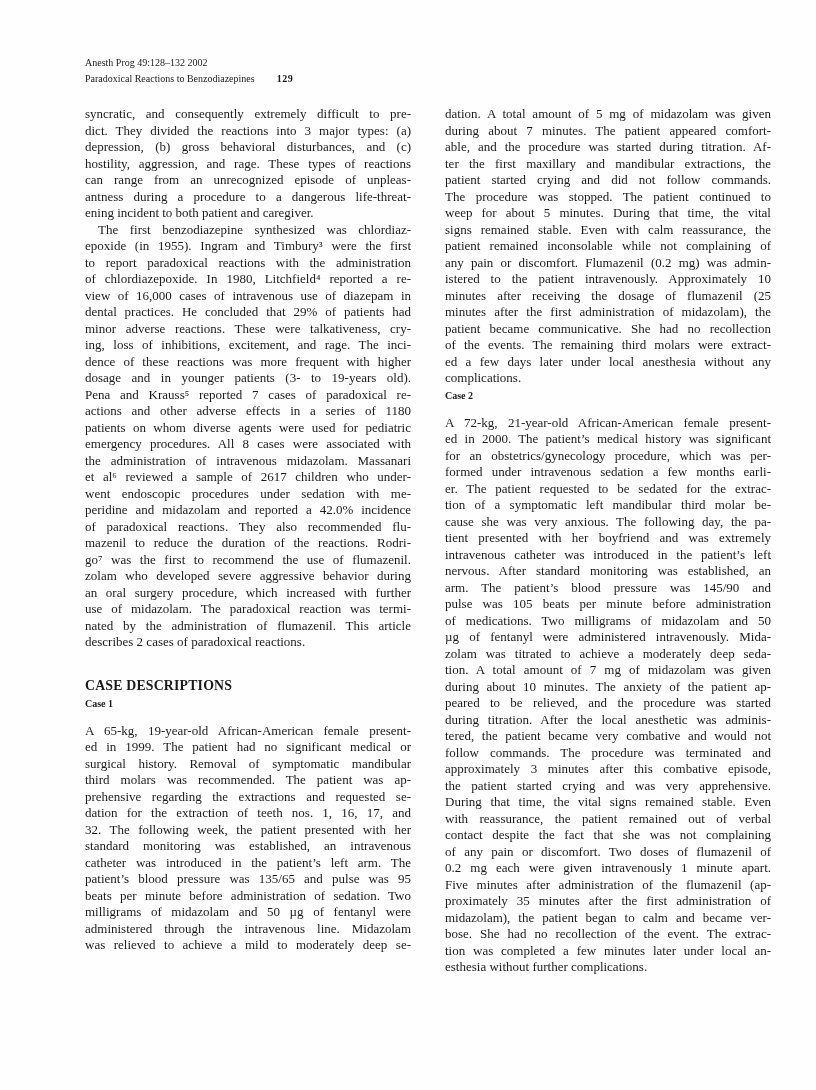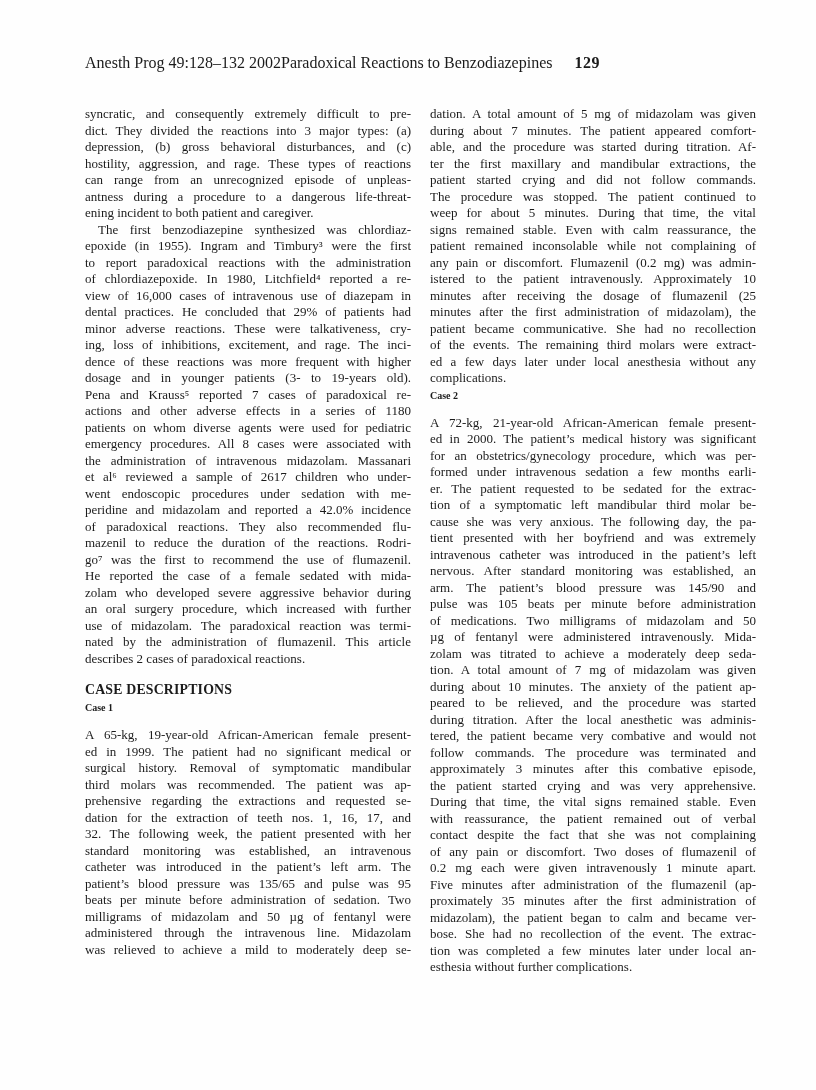--- a/index.html
+++ b/index.html
@@ -7,41 +7,41 @@
     position:relative;
     width:816px;height:1090px;
     background:#fefefe;
     font-family:"Liberation Serif", serif;
     color:#1b1b1b;
     overflow:hidden;
   }
   .header{
     position:absolute;top:55px;left:85px;width:683px;
     display:flex;justify-content:flex-start;align-items:baseline;
-    font-size:16px;line-height:16px;white-space:nowrap;
+    font-size:10px;line-height:16px;white-space:nowrap;flex-direction:column;
   }
   .pagenum{font-weight:bold;margin-left:22px;letter-spacing:.5px;}
   .columns{
     position:absolute;top:106px;left:85px;
-    display:flex;gap:19px;
+    display:flex;gap:34px;
   }
   .col{width:326px;font-size:13px;line-height:16.5px;}
   .para{margin:0;}
   .line{
     text-align:justify;
     text-align-last:justify;
     height:16.5px;
     white-space:nowrap;
     overflow:visible;
   }
   .line.last{text-align-last:left;}
   .para.indent .line:first-child{text-indent:13px;}
   .heading{
     font-weight:bold;font-size:13.8px;line-height:18px;
-    margin-top:14px;letter-spacing:.2px;
+    margin-top:26px;letter-spacing:.2px;
   }
   .subheading{
     font-weight:bold;font-size:10px;line-height:18px;
     margin-bottom:10px;
   }
 </style>
 </head>
 <body>
 
 <div class="page">
@@ -79,21 +79,20 @@
           <div class="line">actions and other adverse effects in a series of 1180</div>
           <div class="line">patients on whom diverse agents were used for pediatric</div>
           <div class="line">emergency procedures. All 8 cases were associated with</div>
           <div class="line">the administration of intravenous midazolam. Massanari</div>
           <div class="line">et al⁶ reviewed a sample of 2617 children who under-</div>
           <div class="line">went endoscopic procedures under sedation with me-</div>
           <div class="line">peridine and midazolam and reported a 42.0% incidence</div>
           <div class="line">of paradoxical reactions. They also recommended flu-</div>
           <div class="line">mazenil to reduce the duration of the reactions. Rodri-</div>
           <div class="line">go⁷ was the first to recommend the use of flumazenil.</div>
-          <div class="line">He reported the case of a female sedated with mida-</div>
           <div class="line">zolam who developed severe aggressive behavior during</div>
           <div class="line">an oral surgery procedure, which increased with further</div>
           <div class="line">use of midazolam. The paradoxical reaction was termi-</div>
           <div class="line">nated by the administration of flumazenil. This article</div>
           <div class="line last">describes 2 cases of paradoxical reactions.</div>
         </div>
         <div class="heading">CASE DESCRIPTIONS</div>
         <div class="subheading">Case 1</div>
         <div class="para">
           <div class="line">A 65-kg, 19-year-old African-American female present-</div>

